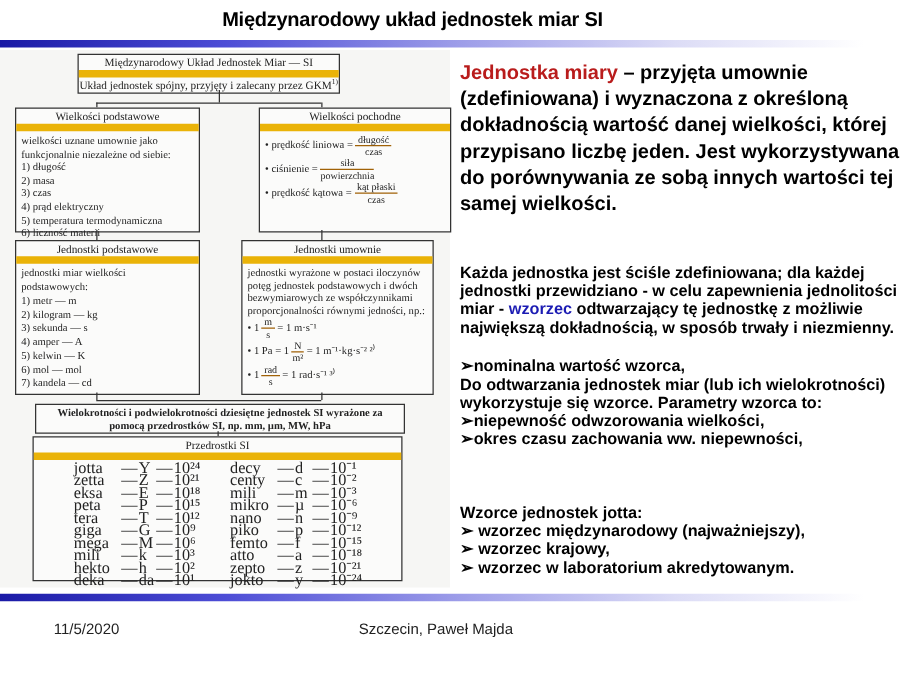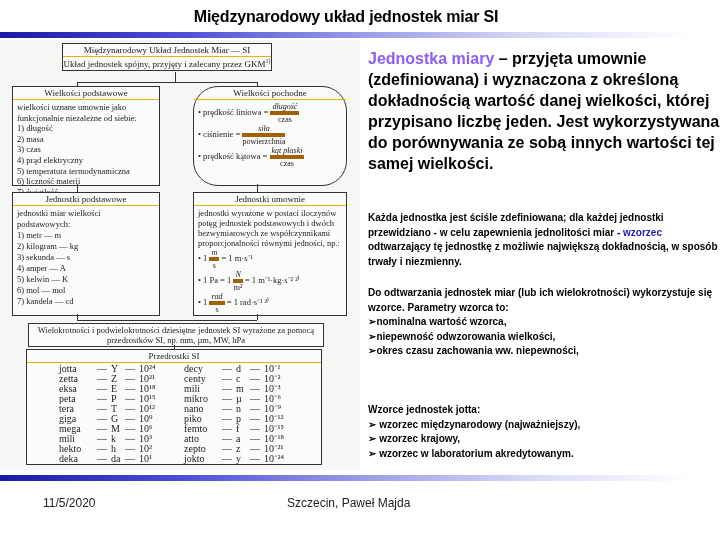--- a/index.html
+++ b/index.html
@@ -1,51 +1,51 @@
 <!DOCTYPE html>
 <html><head>
   <meta charset="utf-8">
   <style>
     html, body { margin: 0; padding: 0; }
     body {
       width: 720px; height: 540px; position: relative; overflow: hidden;
       background: #ffffff; font-family: "Liberation Sans", sans-serif; color: #000;
     }
     .title {
-      position: absolute; left: 16px; top: 8px; width: 660px; text-align: center;
+      position: absolute; left: 0; top: 8px; width: 660px; text-align: center;
       font-size: 16px; font-weight: bold; letter-spacing: -0.2px;
     }
     .bar {
       position: absolute; left: 0; height: 6px;
       background: linear-gradient(to right, #1a1aa6 0%, #4d4dd6 25%, #9a9ae8 50%, #dcdcf6 75%, #ffffff 96%);
     }
     .bar.top { top: 32px; width: 720px; }
     .bar.bottom { top: 475px; width: 720px; }
 
     
     .scan {
       position: absolute; left: 0; top: 40px; width: 360px; height: 430px;
       background: #f6f6f4; font-family: "Liberation Serif", serif; color: #222;
     }
     .box { position: absolute; border: 1px solid #333; background: #fbfbfa; }
-    .box .hd { text-align: center; font-size: 9px; border-bottom: 1px solid #eab308; padding: 1px 0; }
+    .box .hd { text-align: center; font-size: 9px; border-bottom: 6px solid #eab308; padding: 1px 0; }
     .box .bd { font-size: 8.5px; line-height: 10.6px; padding: 2px 4px; }
     .vline { position: absolute; width: 1px; background: #333; }
     .hline { position: absolute; height: 1px; background: #333; }
     .frac { display: inline-block; vertical-align: middle; text-align: center; font-size: 8px; line-height: 9px; }
-    .frac .n { border-bottom: 4px solid #a16207; padding: 0 2px; font-style: italic; }
-    .prefix-grid { display: grid; grid-template-columns: 1fr 1fr; font-size: 10px; line-height: 10px; padding: 1px 0 0 0; }
+    .frac .n { border-bottom: 1px solid #a16207; padding: 0 2px; }
+    .prefix-grid { display: grid; grid-template-columns: 1fr 1fr; font-size: 13px; line-height: 10px; padding: 1px 0 0 0; }
     .prow { display: grid; grid-template-columns: 38px 14px 14px 14px 30px; padding-left: 32px; }
     .prow span { white-space: nowrap; }
 
     
     .rtext { position: absolute; left: 368px; width: 352px; }
     .main-def { top: 48px; font-size: 16px; font-weight: bold; line-height: 21px; }
-    .main-def .hl { color: #8b5cf6; }
-    .para { font-size: 10px; font-weight: bold; line-height: 14.6px; }
+    .main-def .hl { color: #b91c1c; }
+    .para { font-size: 13px; font-weight: bold; line-height: 14.6px; }
     .para .hl { color: #1b1bb3; }
     .p1 { top: 211px; }
     .p2 { top: 286px; }
     .p3 { top: 403px; }
     .footer { position: absolute; top: 496px; font-size: 12px; color: #222; }
     .f-date { left: 43px; }
     .f-center { left: 287px; }
   </style>
 </head>
 <body>
@@ -70,21 +70,21 @@
       <div>1) długość</div>
       <div>2) masa</div>
       <div>3) czas</div>
       <div>4) prąd elektryczny</div>
       <div>5) temperatura termodynamiczna</div>
       <div>6) liczność materii</div>
       <div>7) światłość</div>
     </div>
   </div>
 
-  <div class="box" style="left:193px; top:46px; width:152px; height:98px;border-radius:25px;">
+  <div class="box" style="left:207px; top:46px; width:152px; height:98px;">
     <div class="hd">Wielkości pochodne</div>
     <div class="bd" style="line-height:10px;">
       <div>• <span>prędkość liniowa =</span> <span class="frac"><div class="n">długość</div><div>czas</div></span></div>
       <div>• <span>ciśnienie =</span> <span class="frac"><div class="n">siła</div><div>powierzchnia</div></span></div>
       <div>• <span>prędkość kątowa =</span> <span class="frac"><div class="n">kąt płaski</div><div>czas</div></span></div>
     </div>
   </div>
 
   <div class="vline" style="left:77px; top:144px; height:8px;"></div>
   <div class="vline" style="left:257px; top:144px; height:8px;"></div>
@@ -111,21 +111,21 @@
       <div>• <span>1 Pa = 1</span> <span class="frac"><div class="n">N</div><div>m²</div></span> <span>= 1 m⁻¹·kg·s⁻² ²⁾</span></div>
       <div>• <span>1</span> <span class="frac"><div class="n">rad</div><div>s</div></span> <span>= 1 rad·s⁻¹ ³⁾</span></div>
     </div>
   </div>
 
   <div class="vline" style="left:77px; top:274px; height:6px;"></div>
   <div class="vline" style="left:257px; top:274px; height:6px;"></div>
   <div class="hline" style="left:77px; top:280px; width:180px;"></div>
 
   <div class="box" style="left:28px; top:283px; width:294px; height:22px;">
-    <div class="bd" style="text-align:center; font-size:8.5px; line-height:10px; padding:1px 6px;">Wielokrotności i podwielokrotności dziesiętne jednostek SI wyrażone za pomocą przedrostków SI, np. mm, µm, MW, hPa</div>
+    <div class="bd" style="text-align:center; font-size:8.5px; line-height:10px; padding:1px 6px;font-weight:bold;">Wielokrotności i podwielokrotności dziesiętne jednostek SI wyrażone za pomocą przedrostków SI, np. mm, µm, MW, hPa</div>
   </div>
   <div class="vline" style="left:174px; top:305px; height:4px;"></div>
 
   <div class="box" style="left:26px; top:309px; width:294px; height:114px;">
     <div class="hd">Przedrostki SI</div>
     <div class="prefix-grid">
       <div>
         <div class="prow">
             <span>jotta</span>
             <span>—</span>
@@ -271,22 +271,22 @@
       </div>
     </div>
   </div>
 </div>
 
 <div class="rtext main-def"><span class="hl">Jednostka miary</span><span> – przyjęta umownie (zdefiniowana) i wyznaczona z określoną dokładnością wartość danej wielkości, której przypisano liczbę jeden. Jest wykorzystywana do porównywania ze sobą innych wartości tej samej wielkości.</span></div>
 
 <div class="rtext para p1"><span>Każda jednostka jest ściśle zdefiniowana; dla każdej jednostki przewidziano - w celu zapewnienia jednolitości miar - </span><span class="hl">wzorzec</span><span> odtwarzający tę jednostkę z możliwie największą dokładnością, w sposób trwały i niezmienny.</span></div>
 
 <div class="rtext para p2">
+  <div><span>➢</span><span>nominalna wartość wzorca,</span></div>
   <div>Do odtwarzania jednostek miar (lub ich wielokrotności) wykorzystuje się wzorce. Parametry wzorca to:</div>
-  <div><span>➢</span><span>nominalna wartość wzorca,</span></div>
   <div><span>➢</span><span>niepewność odwzorowania wielkości,</span></div>
   <div><span>➢</span><span>okres czasu zachowania ww. niepewności,</span></div>
 </div>
 
 <div class="rtext para p3">
   <div>Wzorce jednostek jotta:</div>
   <div><span>➢</span><span> wzorzec międzynarodowy (najważniejszy),</span></div>
   <div><span>➢</span><span> wzorzec krajowy,</span></div>
   <div><span>➢</span><span> wzorzec w laboratorium akredytowanym.</span></div>
 </div>

